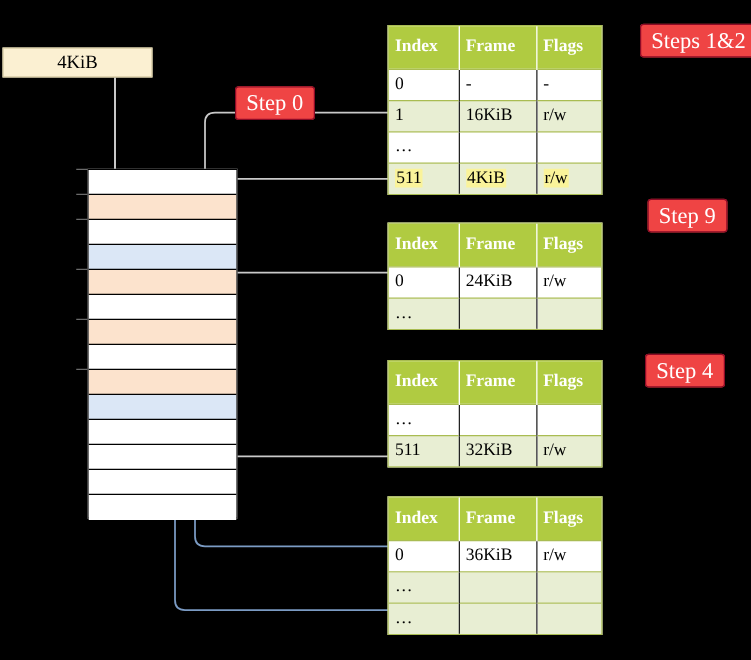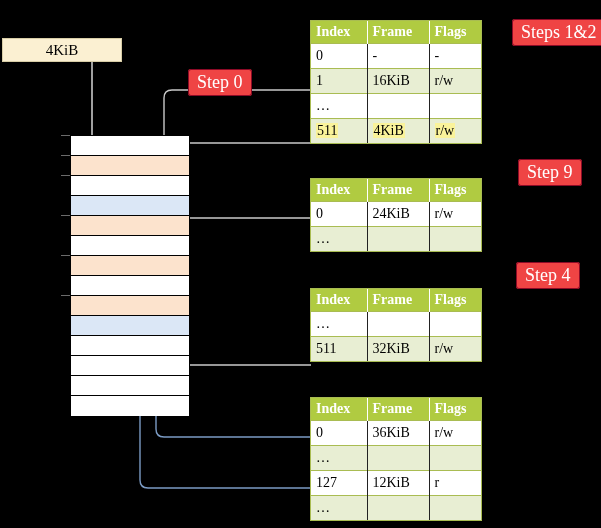--- a/index.html
+++ b/index.html
@@ -45,21 +45,21 @@
   }
   .ptable table{border-collapse:collapse;width:100%;height:100%;table-layout:fixed;}
   .ptable th{
     background:#b0cb41;
     color:#ffffff;
     font-weight:bold;
     text-align:left;
     padding:2px 5px;
     border-right:1px solid #ffffff;
     font-size:14px;
-    height:22px;
+    height:34px;
     box-sizing:border-box;
   }
   .ptable th:last-child{border-right:none;}
   .ptable td{
     padding:2px 5px;
     border-right:1px solid #222;
     border-top:1px solid #a9bc52;
     height:25px;
     box-sizing:border-box;
     font-size:14px;
@@ -263,35 +263,30 @@
             <tr class="odd">
               <td>0</td>
               <td>36KiB</td>
               <td>r/w</td>
             </tr>
             <tr class="even">
               <td>…</td>
               <td></td>
               <td></td>
             </tr>
-            <tr class="odd">
-              <td>127</td>
-              <td>12KiB</td>
-              <td>r</td>
-            </tr>
             <tr class="even">
               <td>…</td>
               <td></td>
               <td></td>
             </tr>
           </tbody>
         </table>
       </div>
     </div>
 
   <div id="badges">
       <div class="step-badge" style="left: 188px; top: 41px; margin-top: 28px;">Step 0</div>
       <div class="step-badge" style="left: 512px; top: 19px;">Steps 1&amp;2</div>
       <div class="step-badge" style="left: 518px; top: 159px;">Step 9</div>
-      <div class="step-badge" style="left: 516px; top: 262px;">Step 4</div>
+      <div class="step-badge" style="left: 516px; top: 283px;">Step 4</div>
     </div>
 
 </div>
 
 </body></html>

